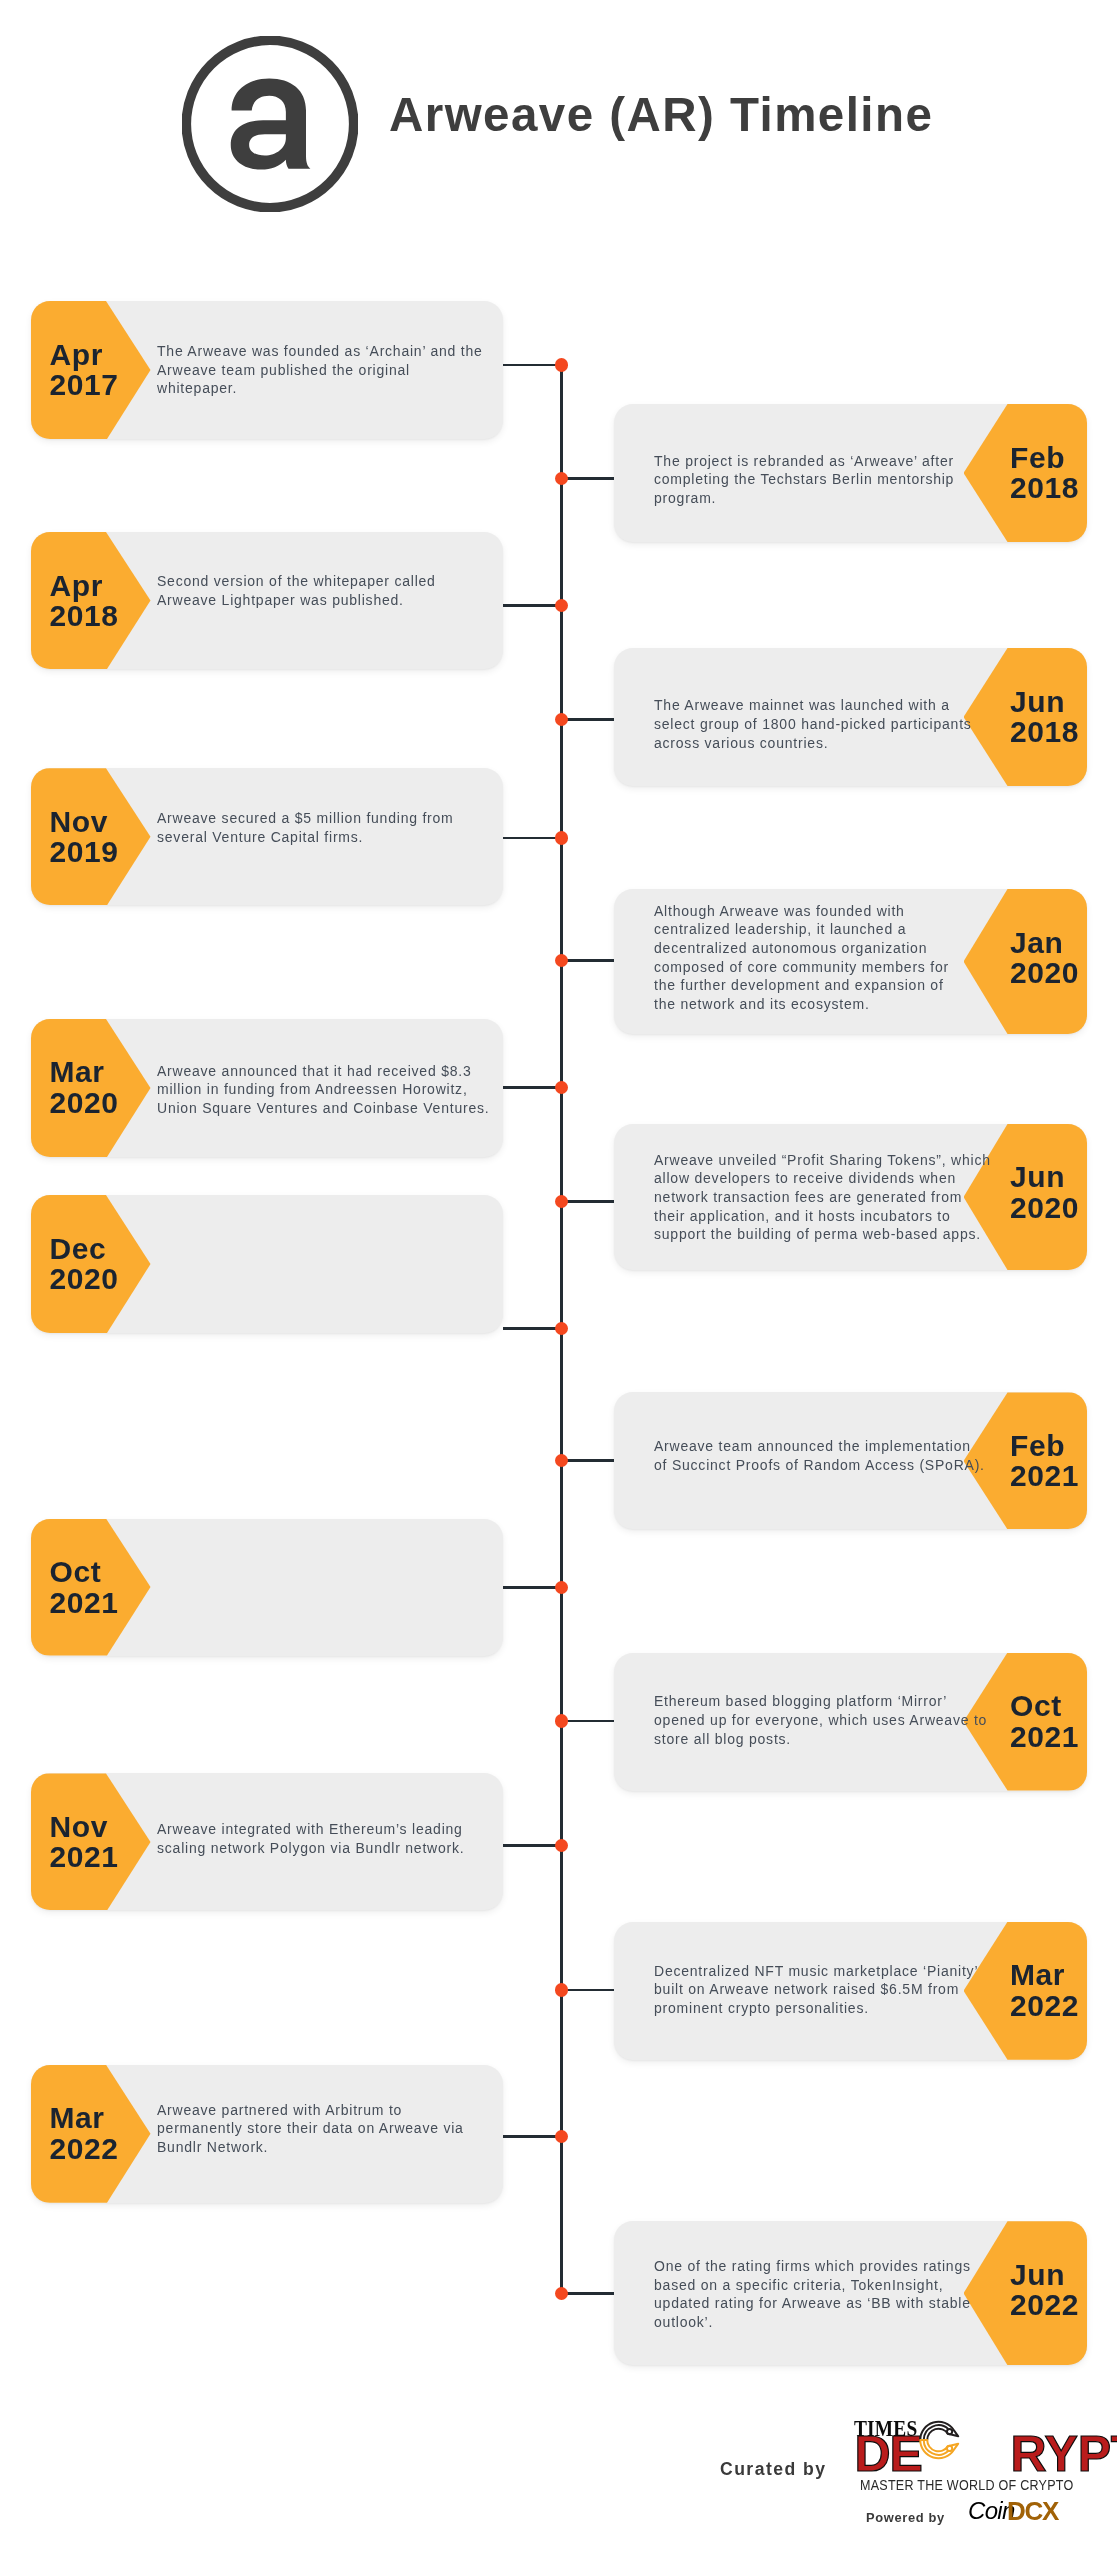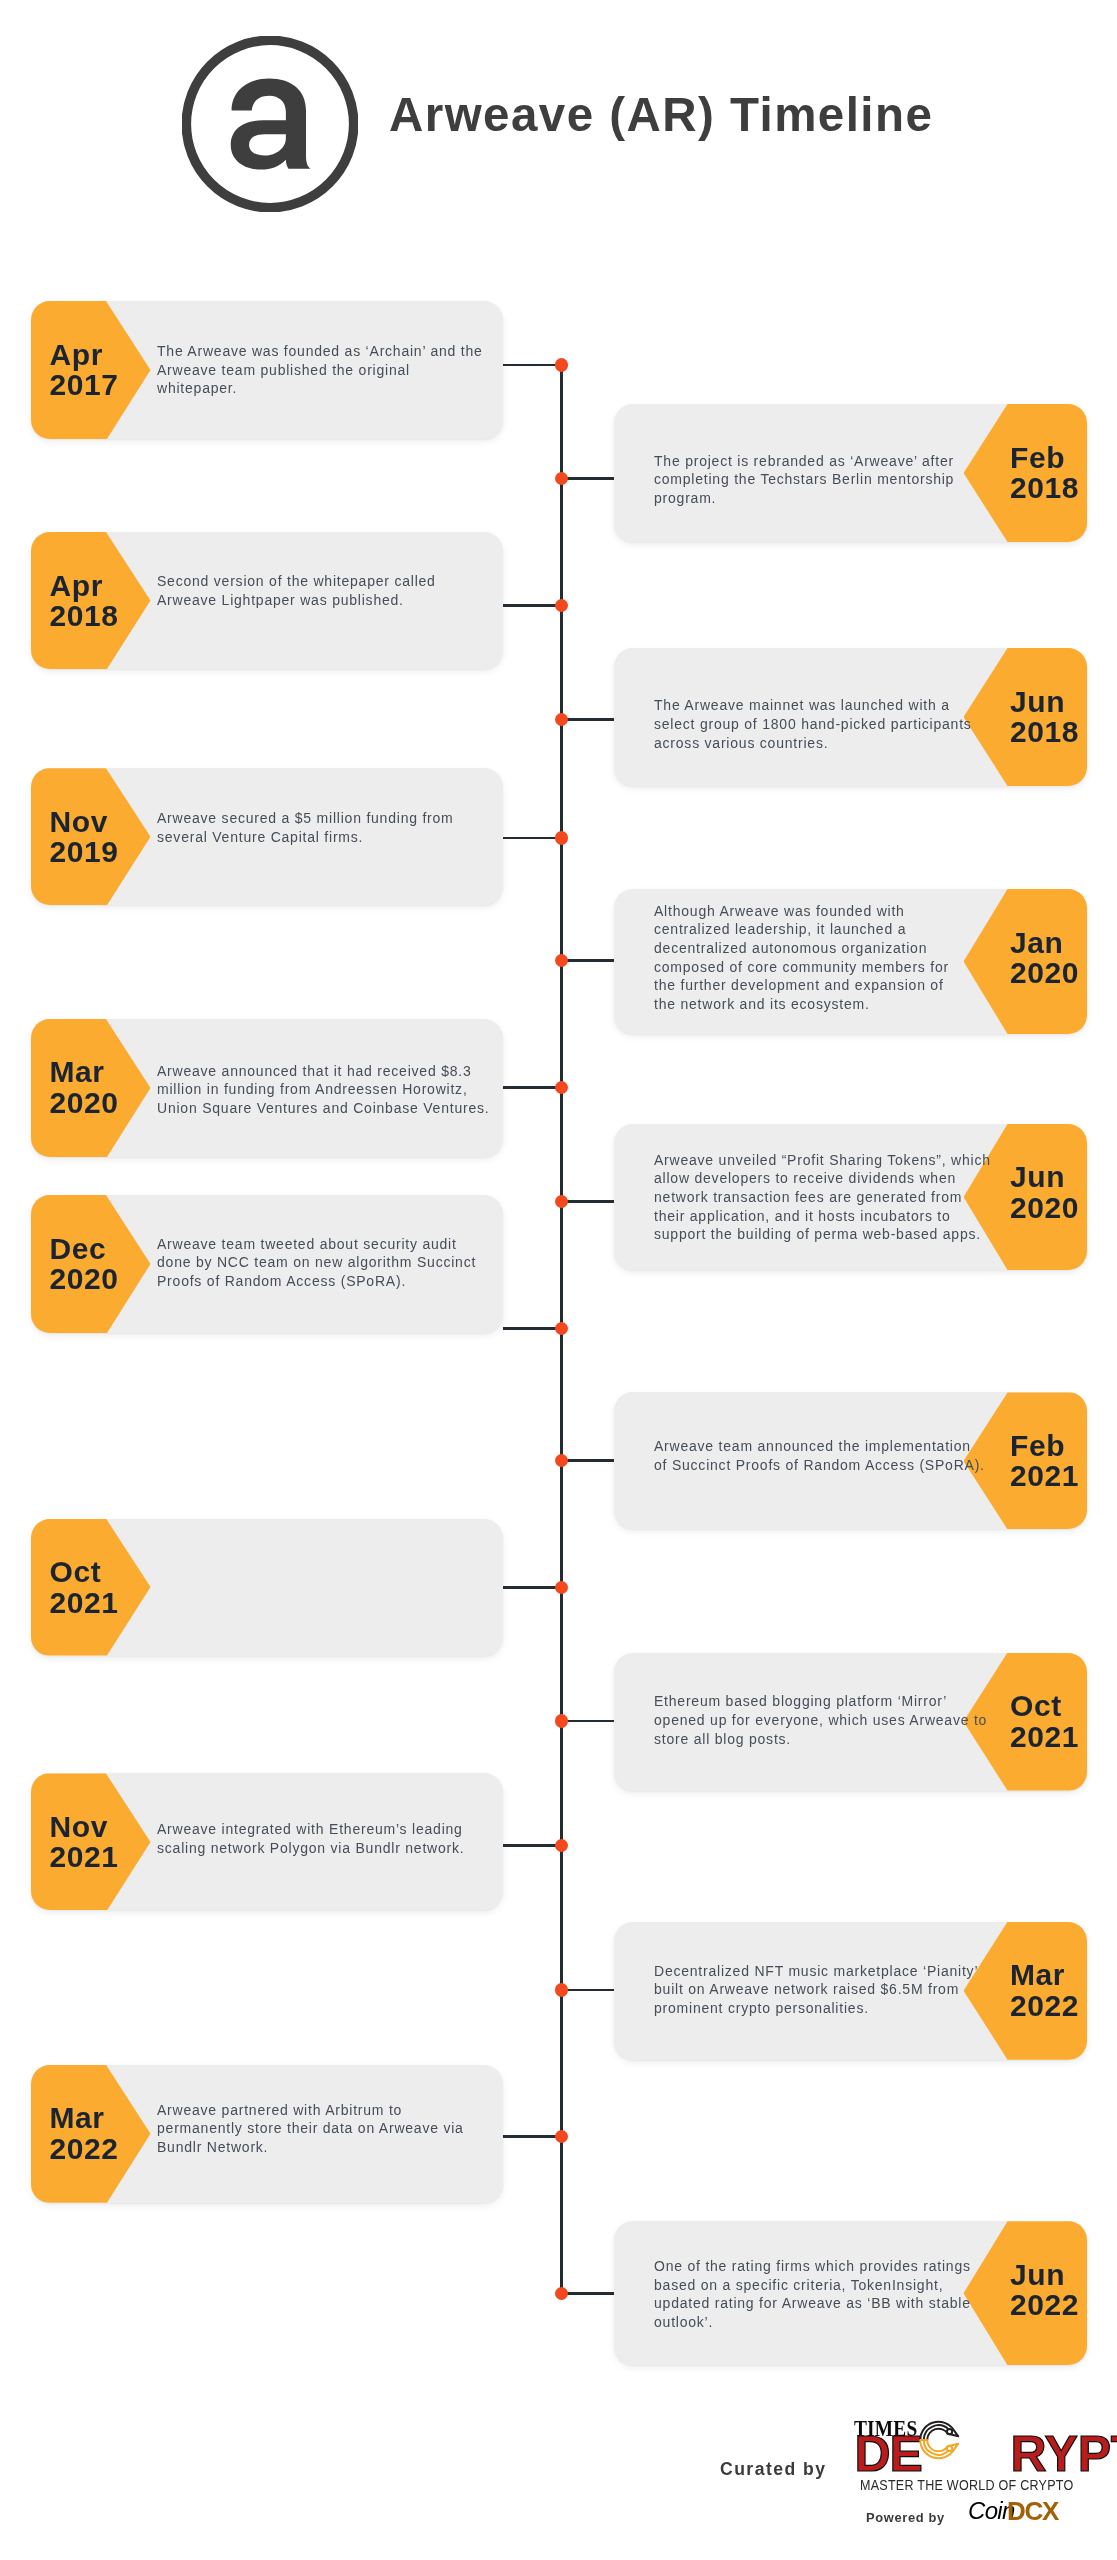--- a/index.html
+++ b/index.html
@@ -241,25 +241,20 @@
         <div>their application, and it hosts incubators to</div>
         <div>support the building of perma web-based apps.</div>
       </div>
 </div>
 <div class="connector" style="left:559.5px;top:1200.2px;width:54.5px;"></div>
 <div class="dot" style="top:1201.5px;"></div>
 <div class="card card-l" style="left:31px;top:1195px;width:472px;height:138px;">
   <div class="tag tag-l">
         <div>Dec</div>
         <div>2020</div>
-      </div>
-  <div class="body-text" style="top:39.65px;">
-        <div>Arweave team tweeted about security audit</div>
-        <div>done by NCC team on new algorithm Succinct</div>
-        <div>Proofs of Random Access (SPoRA).</div>
       </div>
 </div>
 <div class="connector" style="left:503px;top:1327.3px;width:59.5px;"></div>
 <div class="dot" style="top:1328.6px;"></div>
 <div class="card card-r" style="left:614px;top:1392.4px;width:473px;height:137px;">
   <div class="tag tag-r">
         <div>Feb</div>
         <div>2021</div>
       </div>
   <div class="body-text" style="top:44.95px;">

